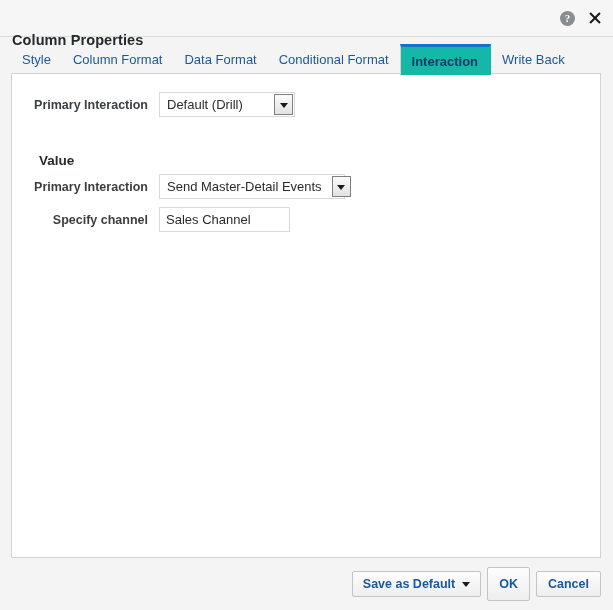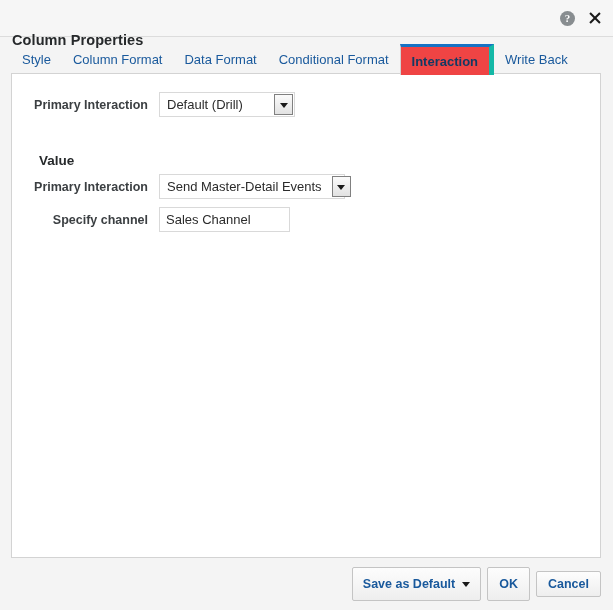--- a/index.html
+++ b/index.html
@@ -105,23 +105,23 @@
     height: 31px;
     line-height: 31px;
     cursor: pointer;
     white-space: nowrap;
     box-sizing: border-box;
     top: 1px;
   }
   .tab.active {
     color: #133a63;
     font-weight: bold;
-    background: #ef4444;
+    background: #14b8a6;
     border-left: 1px solid #d3d3d3;
-    border-right: 5px solid #14b8a6;
+    border-right: 2px solid #14b8a6;
     border-top: 3px solid #1672c4;
     line-height: 29px;
     z-index: 3;
   }
 
   
   .content {
     margin: 0 12px 0 11px;
     flex: 1;
     background: #ffffff;
@@ -227,21 +227,21 @@
   }
   .btn {
     font-family: "Liberation Sans", sans-serif;
     font-size: 12.5px;
     font-weight: bold;
     color: #19599c;
     background: linear-gradient(#fdfdfd, #eeeeee);
     border: 1px solid #c4c4c4;
     border-radius: 2px;
     height: 26px;
-    padding: 16px 10px;
+    padding: 8px 10px;
     cursor: pointer;
     display: inline-flex;
     align-items: center;
     gap: 7px;
     box-sizing: border-box;
   }
   .btn .caret {
     width: 0;
     height: 0;
     border-left: 4.5px solid transparent;

